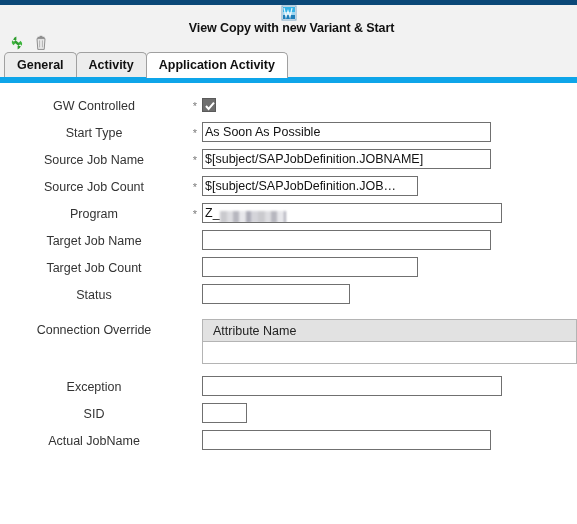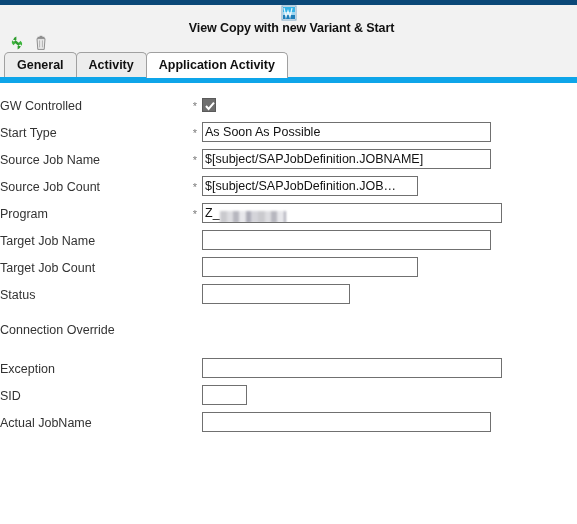--- a/index.html
+++ b/index.html
@@ -130,21 +130,21 @@
   }
   .row {
     display: flex;
     align-items: flex-start;
     min-height: 27px;
     margin-bottom: 0;
   }
   .label {
     width: 188px;
     flex: 0 0 188px;
-    text-align: left;
+    text-align: center;
     font-size: 12.5px;
     color: #333333;
     line-height: 22px;
     padding-right: 0;
     white-space: nowrap;
   }
   .req {
     width: 14px;
     flex: 0 0 14px;
     text-align: center;
@@ -331,20 +331,24 @@
     <div class="label">Status</div>
     <div class="req blank">*</div>
     <div class="field w-sm"></div>
   </div>
 
   <div class="spacer-sm"></div>
 
   <div class="row">
     <div class="label">Connection Override</div>
     <div class="req blank">*</div>
+    <div class="grid">
+      <div class="grid-head">Attribute Name</div>
+      <div class="grid-body"></div>
+    </div>
   </div>
 
   <div class="spacer-md"></div>
 
   <div class="row">
     <div class="label">Exception</div>
     <div class="req blank">*</div>
     <div class="field w-xl"></div>
   </div>
 

